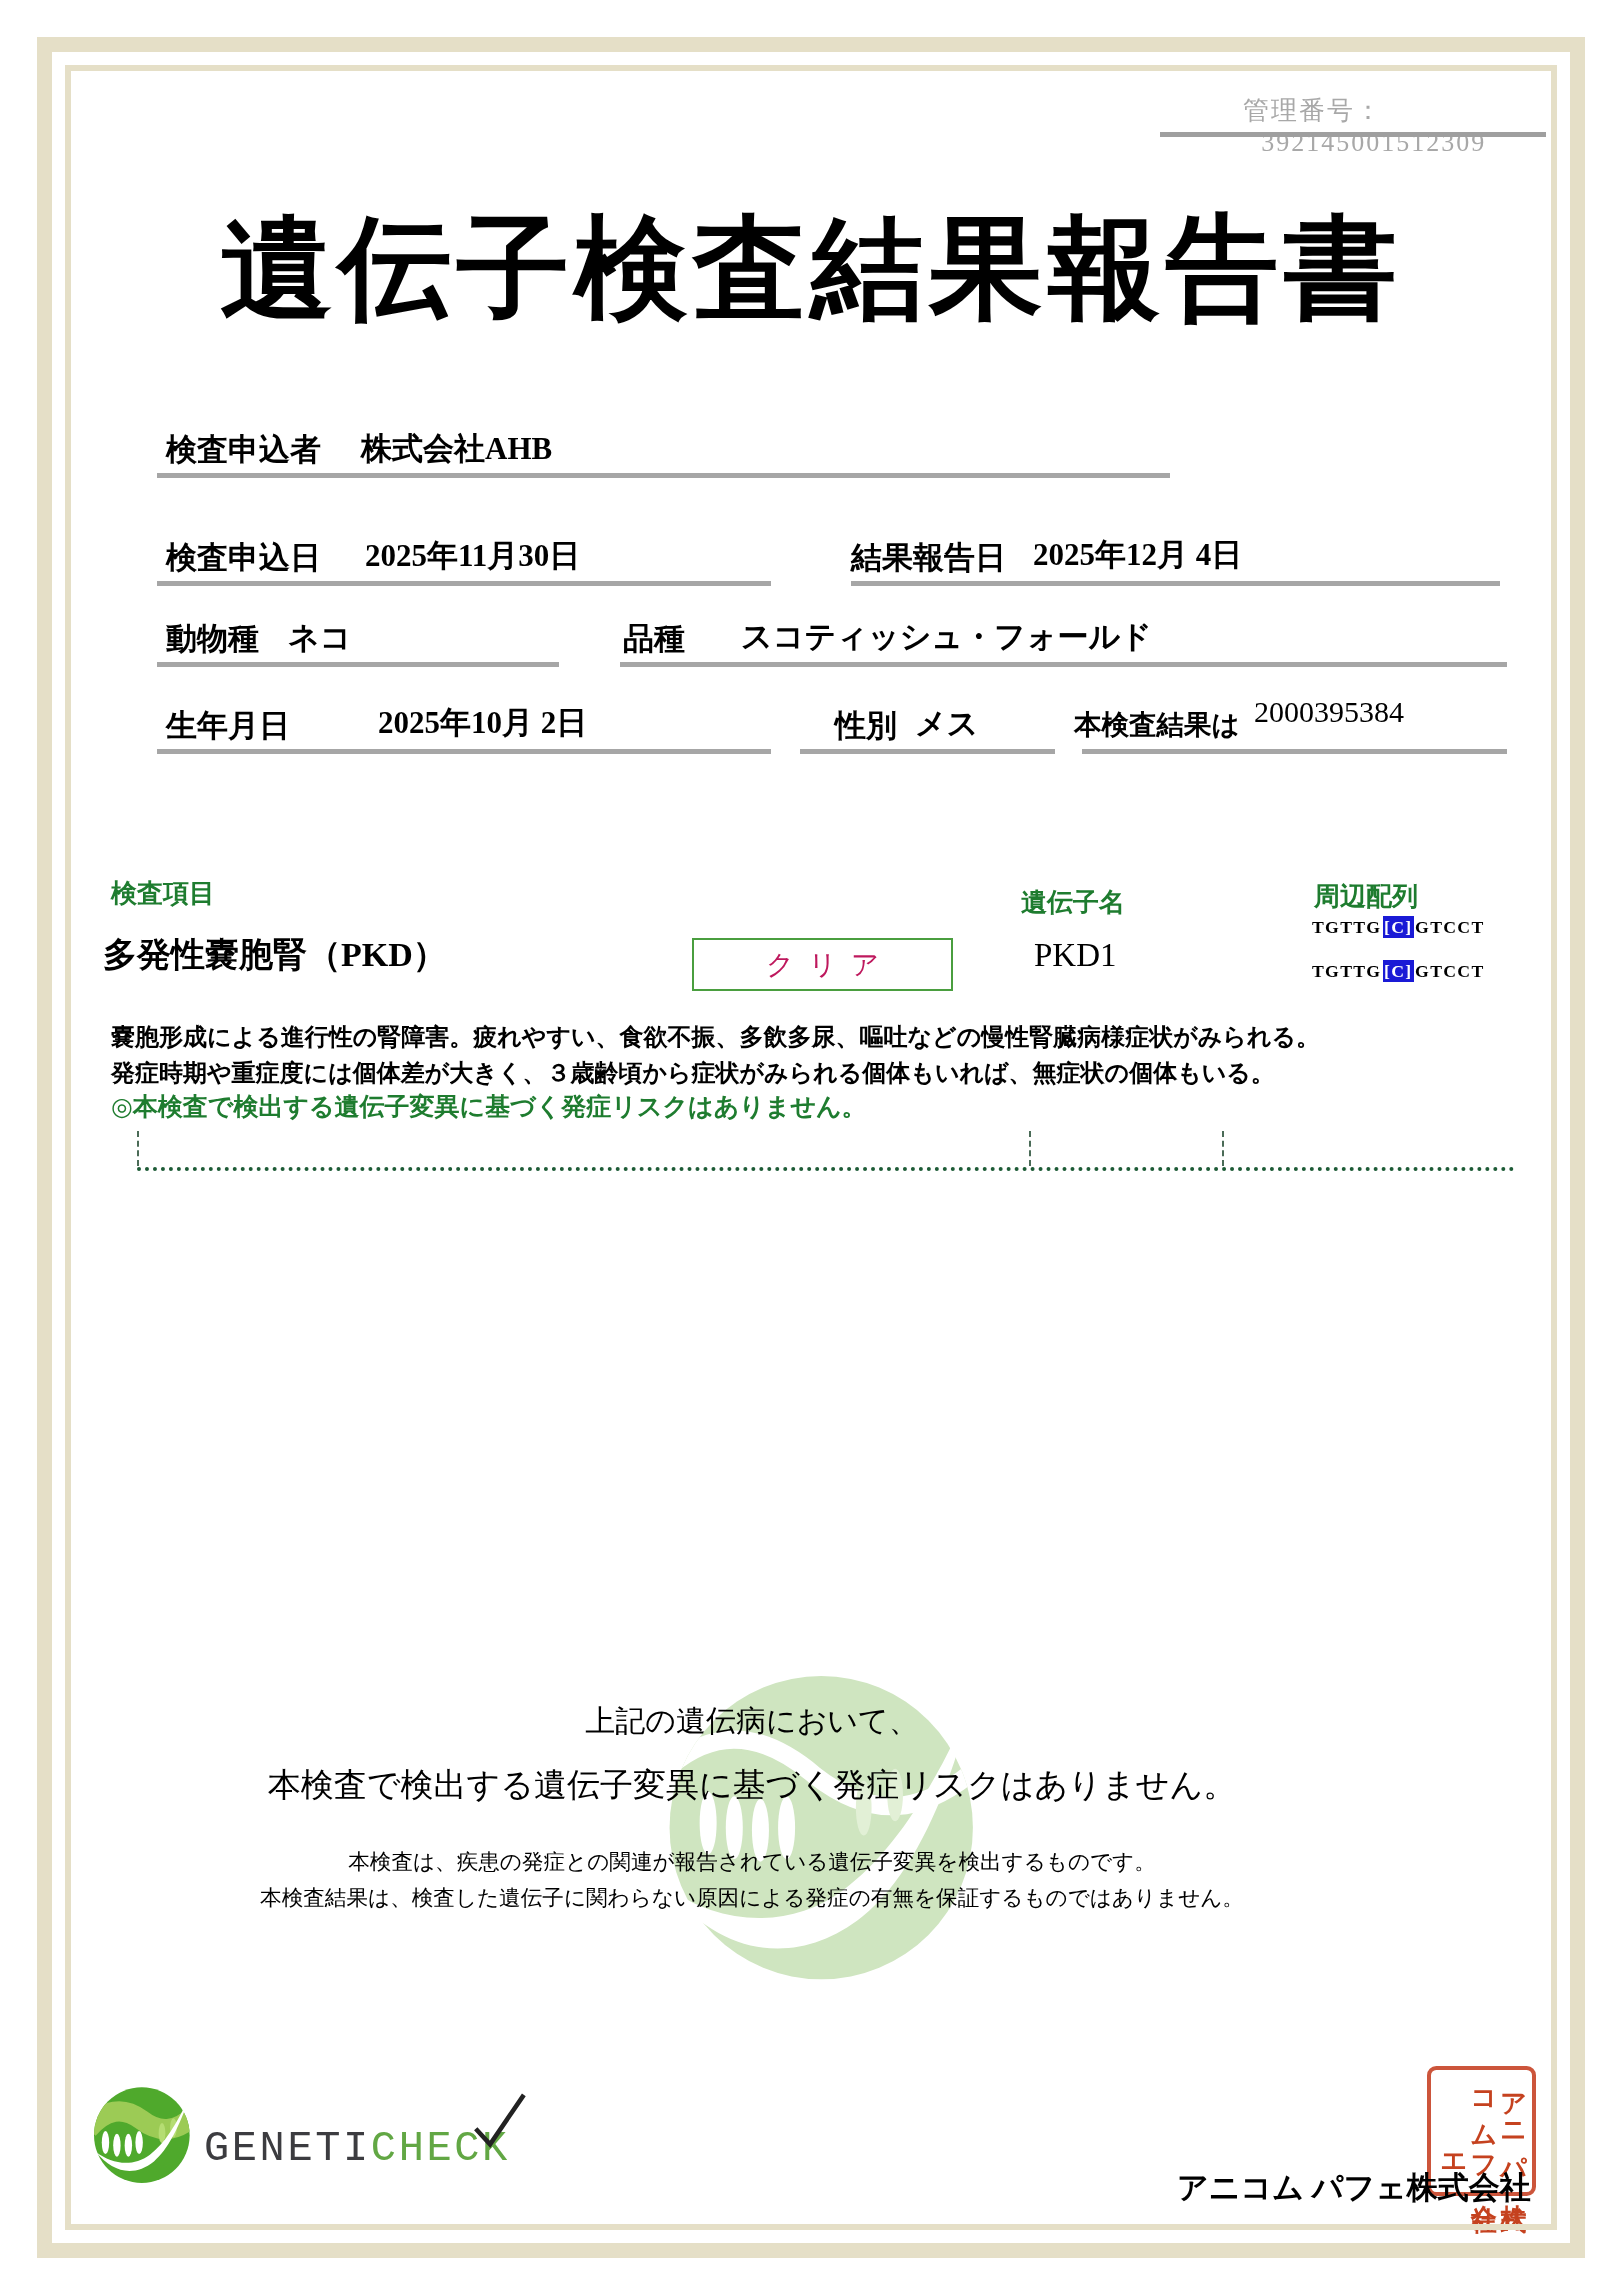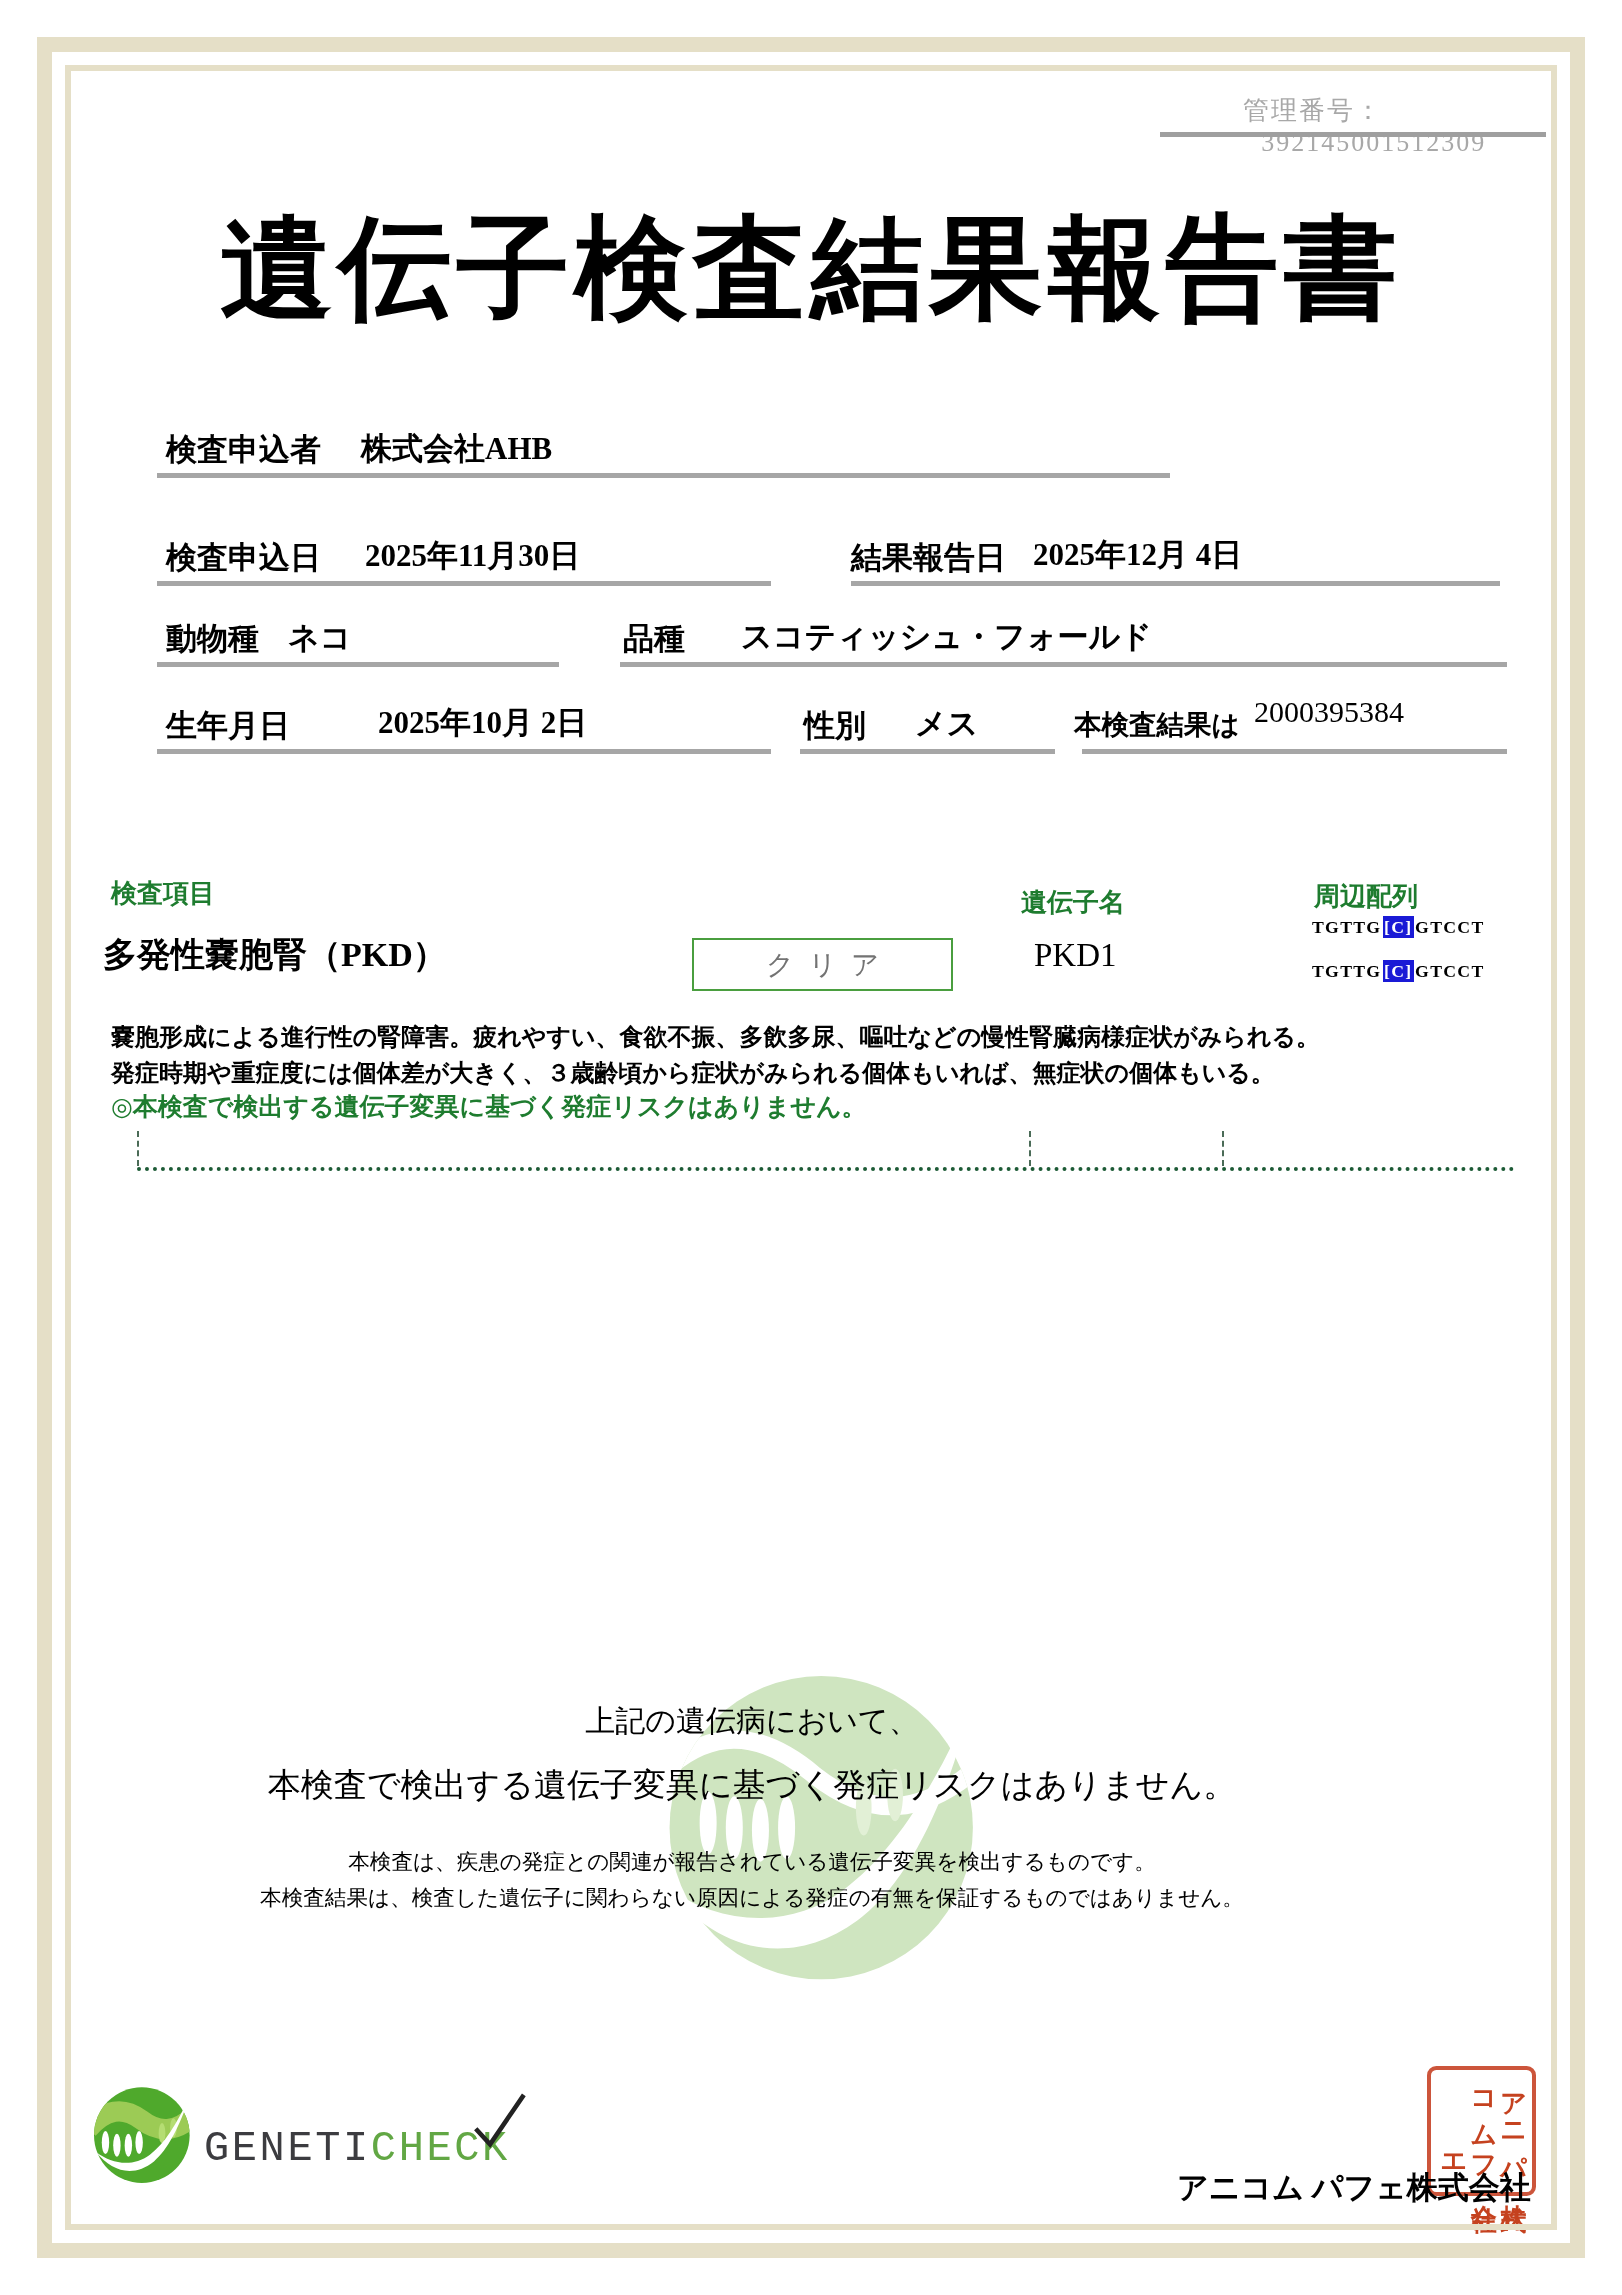--- a/index.html
+++ b/index.html
@@ -14,21 +14,21 @@
   .ctrl{color:#a8a8a8;font-size:26px;letter-spacing:2px;}
   .ctrl-line{height:5.2px;background:#9f9f9f;}
   .title{width:100%;text-align:center;font-size:113px;font-weight:700;letter-spacing:5.2px;margin:0;}
   .lbl{font-size:31px;font-weight:700;white-space:nowrap;}
   .val{font-size:31px;font-weight:700;white-space:nowrap;}
   .val-n{font-size:30px;font-weight:400;white-space:nowrap;}
   .uline{height:5.2px;background:#a6a6a6;}
   .ghead{font-size:26px;font-weight:700;color:#1e7c2f;white-space:nowrap;}
   .item-name{font-size:34px;font-weight:700;white-space:nowrap;}
   .result-box{border:2.6px solid #4a9e3f;text-align:center;}
-  .result-box span{font-size:27.5px;color:#737373;letter-spacing:14.4px;padding-left:14.4px;}
+  .result-box span{font-size:27.5px;color:#be185d;letter-spacing:14.4px;padding-left:14.4px;}
   .gene{font-size:33px;font-weight:400;}
   .seq{font-size:17.7px;letter-spacing:1.3px;white-space:nowrap;font-weight:700;}
   .seq .variant{background:#1a1ad6;color:#ffffff;padding:0.7px 1.3px;margin:0 1.3px;}
   .desc{font-size:24px;font-weight:700;white-space:nowrap;}
   .note{font-size:25px;font-weight:700;color:#1e7c2f;white-space:nowrap;}
   .vdash{width:0;height:35px;border-left:2px dashed #4a6b57;}
   .hdots{width:1378px;border-top:4.6px dotted #1d5b36;}
   .summary1{font-size:30px;}
   .summary2{font-size:33px;}
   .center-blk{left:0;right:118px;text-align:center;z-index:2;}
@@ -98,21 +98,21 @@
   <span class="abs lbl z1" style="left:166px;top:618px;">動物種</span>
   <span class="abs val z1" style="left:288px;top:617px;">ネコ</span>
   <div class="abs uline z1" style="left:157px;top:662px;width:402px;"></div>
   <span class="abs lbl z1" style="left:623px;top:618px;">品種</span>
   <span class="abs val z1" style="left:741px;top:616px;">スコティッシュ・フォールド</span>
   <div class="abs uline z1" style="left:620px;top:662px;width:887px;"></div>
 
   <span class="abs lbl z1" style="left:166px;top:705px;">生年月日</span>
   <span class="abs val z1" style="left:378px;top:702px;">2025年10月 2日</span>
   <div class="abs uline z1" style="left:157px;top:749px;width:614px;"></div>
-  <span class="abs lbl z1" style="left:804px;top:705px;text-align:right;">性別</span>
+  <span class="abs lbl z1" style="left:835px;top:705px;text-align:right;">性別</span>
   <span class="abs val z1" style="left:915px;top:703px;">メス</span>
   <div class="abs uline z1" style="left:800px;top:749px;width:255px;"></div>
   <span class="abs lbl z1" style="left:1074px;top:707px;font-size:27.5px;">本検査結果は</span>
   <span class="abs val-n z1" style="left:1254px;top:695px;">2000395384</span>
   <div class="abs uline z1" style="left:1082px;top:749px;width:425px;"></div>
 
   <span class="abs ghead z1" style="left:111px;top:876px;">検査項目</span>
   <span class="abs ghead z1" style="left:1021px;top:885px;">遺伝子名</span>
   <span class="abs ghead z1" style="left:1314px;top:879px;">周辺配列</span>
 

